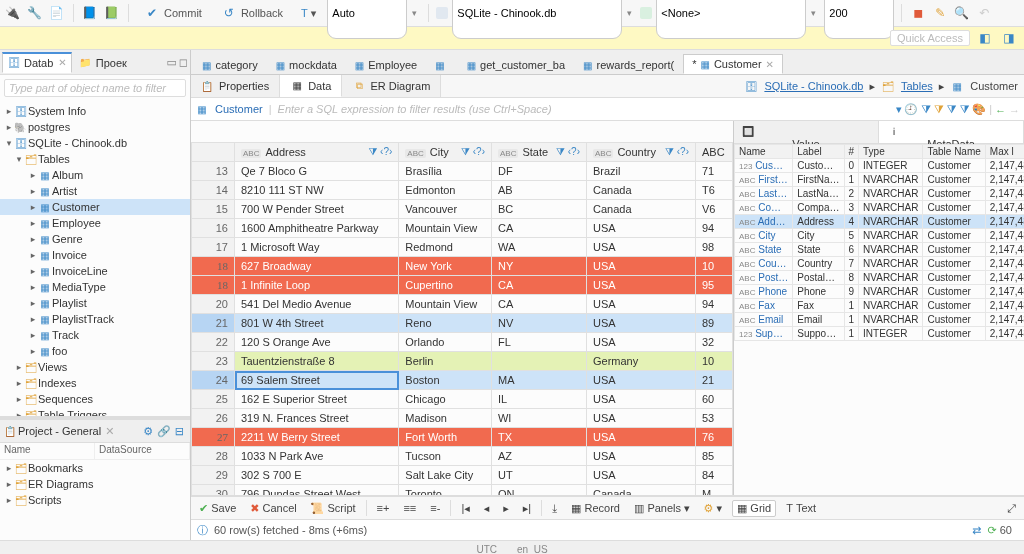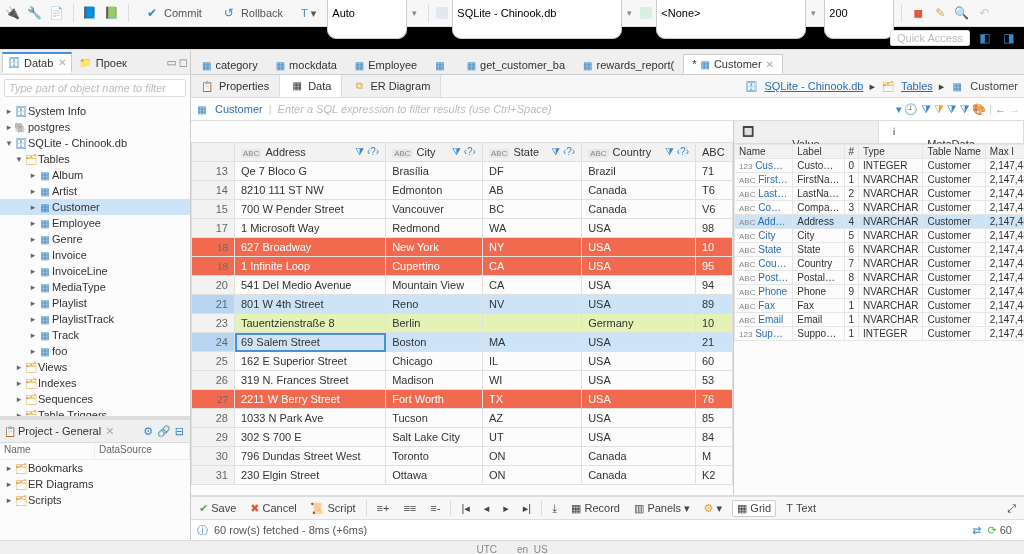--- a/index.html
+++ b/index.html
@@ -32,21 +32,21 @@
 }
 .tb-input {
   height: 18px; border:1px solid #ccc; background:#fff;
   font-size:11px; padding:16px 4px; border-radius:9px;
 }
 .tb-dropdown { display:flex; align-items:center; }
 .tb-arrow { width:14px; height:18px; display:flex;align-items:center;justify-content:center; color:#888; font-size:9px;}
 .chip-icon { width:12px;height:12px; background:#e1e8f0; border-radius:2px; margin-right:4px;}
 .row2 {
   height: 22px; display:flex; justify-content:flex-end; align-items:center;
-  background:#000000; padding:0 6px; gap:6px;
+  background:#fef9c3; padding:0 6px; gap:6px;
   border-bottom:1px solid #ddd;
 }
 .quick-access {
   color:#bbb; font-size:11px; border:1px solid #ddd; padding:1px 6px; border-radius:2px;
   background:#fff;
 }
 .content { display:flex; height: calc(554px - 26px - 22px - 16px); }
 .left-panel { width: 190px; display:flex; flex-direction:column; border-right:1px solid #ccc; background:#fcfcfc;}
 .view-tabs { height:24px; display:flex; align-items:center; background:#efefef; border-bottom:1px solid #ddd; gap:2px; padding:0 2px; overflow:hidden;}
 .view-tab {
@@ -499,20 +499,28 @@
               </tr>
               <tr>
                 <td class="rownum">15</td>
                 <td>700 W Pender Street</td>
                 <td>Vancouver</td>
                 <td>BC</td>
                 <td>Canada</td>
                 <td>V6</td>
               </tr>
               <tr>
+                <td class="rownum">16</td>
+                <td>1600 Amphitheatre Parkway</td>
+                <td>Mountain View</td>
+                <td>CA</td>
+                <td>USA</td>
+                <td>94</td>
+              </tr>
+              <tr>
                 <td class="rownum">17</td>
                 <td>1 Microsoft Way</td>
                 <td>Redmond</td>
                 <td>WA</td>
                 <td>USA</td>
                 <td>98</td>
               </tr>
               <tr class="hl-red">
                 <td class="rownum">18</td>
                 <td>627 Broadway</td>
@@ -537,20 +545,28 @@
                 <td>USA</td>
                 <td>94</td>
               </tr>
               <tr class="sel">
                 <td class="rownum">21</td>
                 <td>801 W 4th Street</td>
                 <td>Reno</td>
                 <td>NV</td>
                 <td>USA</td>
                 <td>89</td>
+              </tr>
+              <tr>
+                <td class="rownum">22</td>
+                <td>120 S Orange Ave</td>
+                <td>Orlando</td>
+                <td>FL</td>
+                <td>USA</td>
+                <td>32</td>
               </tr>
               <tr class="hl-green">
                 <td class="rownum">23</td>
                 <td>Tauentzienstraße 8</td>
                 <td>Berlin</td>
                 <td></td>
                 <td>Germany</td>
                 <td>10</td>
               </tr>
               <tr class="sel">

